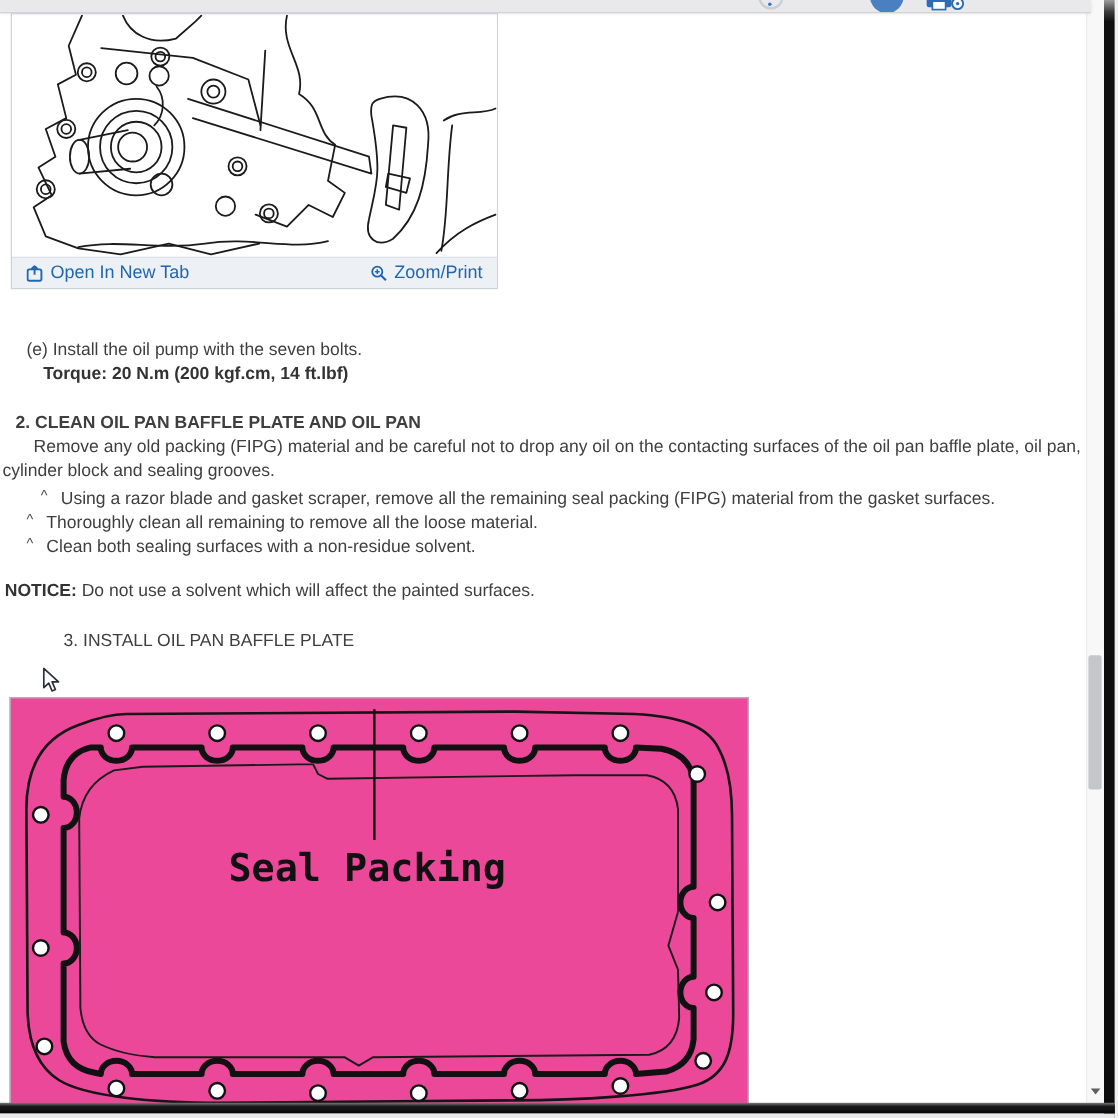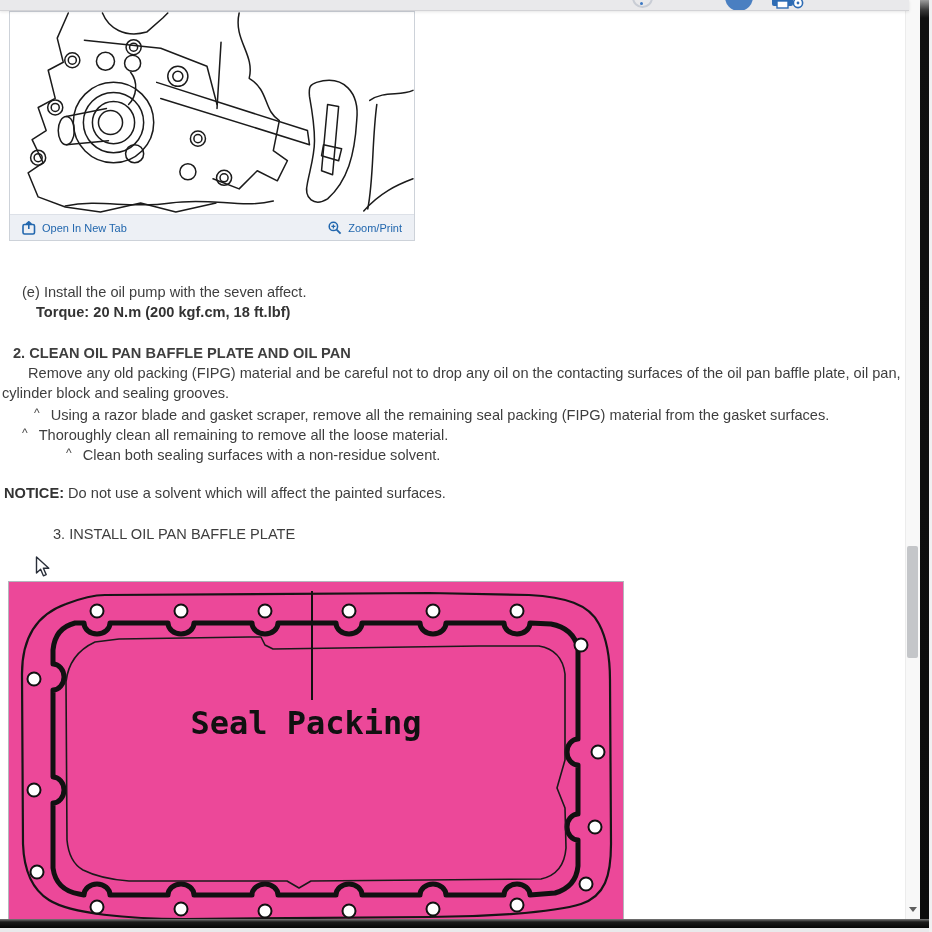--- a/index.html
+++ b/index.html
@@ -35,21 +35,21 @@
     border:1px solid #cdd2d9;background:#fff;z-index:1;
   }
   .fig1-canvas{width:404px;height:202px;background:#fff;overflow:hidden;}
   .fig1-footer{
     height:25px;background:#edf0f5;border-top:1px solid #dde1e8;
     display:flex;align-items:center;justify-content:space-between;
     padding:0 12px;
   }
   .link{
     display:flex;align-items:center;gap:6px;
-    color:#2267ae;font-size:11px;cursor:pointer;text-decoration:none;
+    color:#2267ae;font-size:15px;cursor:pointer;text-decoration:none;
   }
   
   .txt{position:absolute;font-size:14.6px;line-height:20px;color:#3e3e3e;white-space:nowrap;}
   .bold{font-weight:bold;color:#333;}
   .para{white-space:normal;}
   .caret{font-size:12px;vertical-align:3px;margin-right:11px;color:#4a4a4a;}
   
   .fig2{
     position:absolute;left:8px;top:581px;width:614px;height:338px;
     border:1px solid #b3b7bd;border-bottom:none;background:#ec4899;
@@ -173,29 +173,29 @@
       <svg width="14" height="14" viewBox="0 0 14 14">
         <circle cx="5.4" cy="5.4" r="4.2" fill="none" stroke="#2267ae" stroke-width="1.5"></circle>
         <path d="M3.4,5.4 H7.4 M5.4,3.4 V7.4" stroke="#2267ae" stroke-width="1.3"></path>
         <path d="M8.6,8.6 L12.6,12.6" stroke="#2267ae" stroke-width="1.8"></path>
       </svg>
       <span>Zoom/Print</span>
     </a>
   </div>
 </div>
 
-<div class="txt" style="left:22px;top:282px;">(e) Install the oil pump with the seven affect.</div>
-<div class="txt bold" style="left:36px;top:302px;">Torque: 20 N.m (200 kgf.cm, 18 ft.lbf)</div>
+<div class="txt" style="left:22px;top:282px;">(e) Install the oil pump with the seven bolts.</div>
+<div class="txt bold" style="left:36px;top:302px;">Torque: 20 N.m (200 kgf.cm, 14 ft.lbf)</div>
 
 <div class="txt" style="left:13px;top:343px;font-weight:bold;">2. CLEAN OIL PAN BAFFLE PLATE AND OIL PAN</div>
 <div class="txt para" style="left:2px;top:363px;width:912px;text-indent:26px;">Remove any old packing (FIPG) material and be careful not to drop any oil on the contacting surfaces of the oil pan baffle plate, oil pan, cylinder block and sealing grooves.</div>
 
 <div class="txt" style="left:34px;top:403px;"><span class="caret">^</span><span>Using a razor blade and gasket scraper, remove all the remaining seal packing (FIPG) material from the gasket surfaces.</span></div>
 <div class="txt" style="left:22px;top:423px;"><span class="caret">^</span><span>Thoroughly clean all remaining to remove all the loose material.</span></div>
-<div class="txt" style="left:22px;top:443px;margin-left:44px;"><span class="caret">^</span><span>Clean both sealing surfaces with a non-residue solvent.</span></div>
+<div class="txt" style="left:22px;top:443px;"><span class="caret">^</span><span>Clean both sealing surfaces with a non-residue solvent.</span></div>
 
 <div class="txt" style="left:4px;top:483px;"><span class="bold">NOTICE:</span>&nbsp;<span>Do not use a solvent which will affect the painted surfaces.</span></div>
 
 <div class="txt" style="left:13px;top:524px;margin-left:40px;">3. INSTALL OIL PAN BAFFLE PLATE</div>
 
 <svg class="cursor" width="16" height="22" viewBox="0 0 16 22">
   <path d="M1.5,1 L1.5,17 L5.6,13.3 L8.4,19.8 L11.2,18.6 L8.4,12.2 L13.8,12.2 Z" fill="#ffffff" stroke="#2a2f3a" stroke-width="1.4" stroke-linejoin="round"></path>
 </svg>
 
 <div class="fig2">

